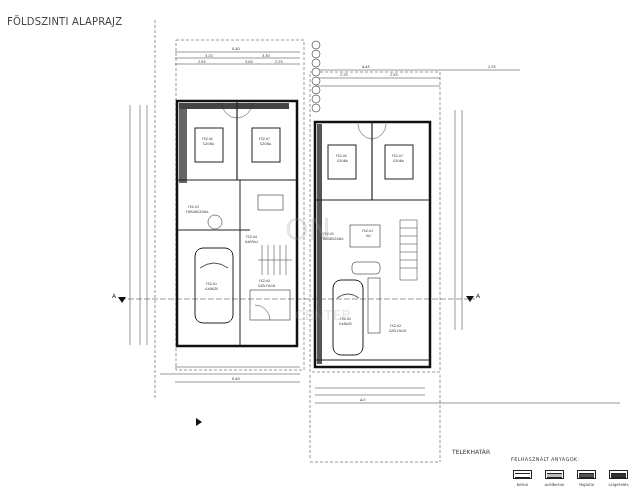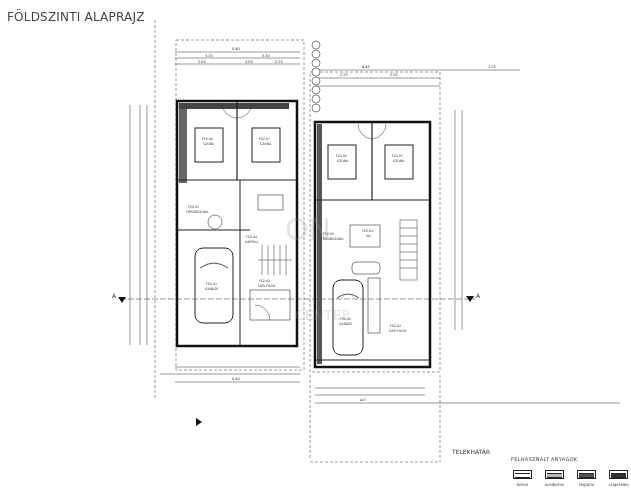--- a/index.html
+++ b/index.html
@@ -1,17 +1,17 @@
 <!DOCTYPE html>
 <html><head>
 <meta charset="utf-8">
 <style>
   html,body{margin:0;padding:0;background:#fff;}
   body{width:631px;height:500px;position:relative;overflow:hidden;font-family:"DejaVu Sans",sans-serif;color:#222;}
-  .title{position:absolute;left:7px;top:10px;font-size:12px;letter-spacing:0.2px;color:#444;text-align:center;}
+  .title{position:absolute;left:7px;top:16px;font-size:10px;letter-spacing:0.2px;color:#444;text-align:center;}
   svg.plan{position:absolute;left:0;top:0;}
   .telek{position:absolute;left:452px;top:448px;font-size:6px;color:#333;}
   .legend-title{position:absolute;left:511px;top:456px;font-size:5px;color:#444;letter-spacing:0.3px;}
   .legend{position:absolute;left:513px;top:470px;display:flex;gap:13px;}
   .lg-item{display:flex;flex-direction:column;align-items:center;width:19px;}
   .swatch{width:19px;height:9px;border:1px solid #222;box-sizing:border-box;position:relative;background:#fff;}
   .swatch::before{content:"";position:absolute;left:1px;right:1px;top:2px;height:3px;border-top:1px solid #222;border-bottom:1px solid #222;}
   .swatch.s2::before{background:#bbb;}
   .swatch.s3::before{background:#555;}
   .swatch.s4::before{background:#333;}

